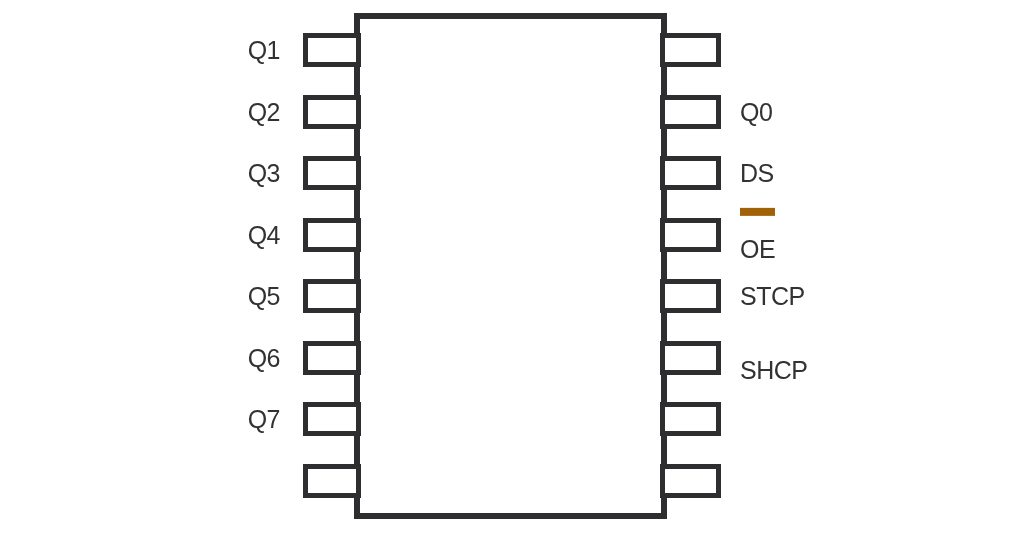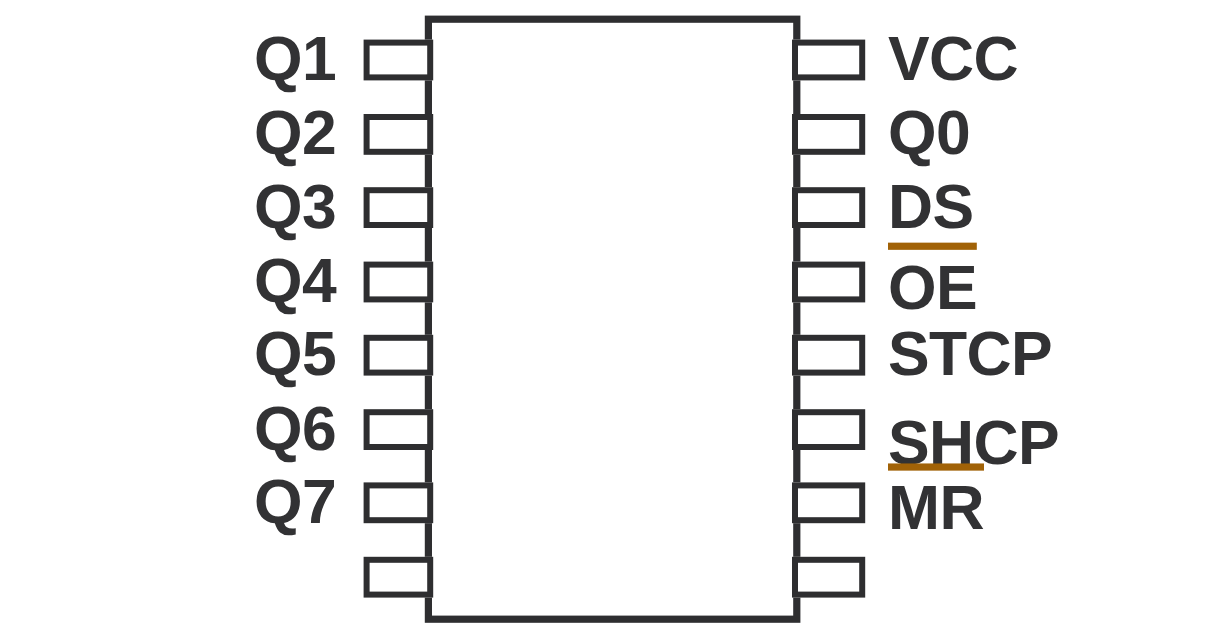--- a/index.html
+++ b/index.html
@@ -30,33 +30,33 @@
     height: 34px;
     border: 5px solid #2e2e30;
     background: #ffffff;
     box-sizing: border-box;
   }
   .pin.left  { left: 303px; width: 58px; }
   .pin.right { left: 660px; width: 61px; }
   .lbl {
     position: absolute;
     transform: translateY(-50%);
-    font-size: 52px;
-    font-weight: bold;
+    font-size: 25px;
+    font-weight: normal;
     color: #323234;
     letter-spacing: -0.5px;
     line-height: 1.05;
     white-space: nowrap;
   }
   .lbl.left  { right: 744px; text-align: right; }
   .lbl.right { left: 740px; text-align: left; }
   .lbl span { display: inline-block; }
   .lbl span.ol {
-    border-top: 6px solid #a16207;
-    padding-top: 5px;
+    border-top: 8px solid #a16207;
+    padding-top: 20px;
   }
 </style>
 </head>
 <body>
 
 <div class="canvas">
 
   <div class="ic-body"></div>
 
   <div class="pin left" style="top:33px"></div>
@@ -78,21 +78,19 @@
   <div class="pin right" style="top:464px"></div>
 
   <div class="lbl left" style="top:50px"><span>Q1</span></div>
   <div class="lbl left" style="top:112px"><span>Q2</span></div>
   <div class="lbl left" style="top:173px"><span>Q3</span></div>
   <div class="lbl left" style="top:235px"><span>Q4</span></div>
   <div class="lbl left" style="top:296px"><span>Q5</span></div>
   <div class="lbl left" style="top:358px"><span>Q6</span></div>
   <div class="lbl left" style="top:419px"><span>Q7</span></div>
 
-  <div class="lbl right" style="top:50px"><span>VCC</span></div>
   <div class="lbl right" style="top:112px"><span>Q0</span></div>
   <div class="lbl right" style="top:173px"><span>DS</span></div>
   <div class="lbl right" style="top:235px"><span class="ol">OE</span></div>
   <div class="lbl right" style="top:296px"><span>STCP</span></div>
   <div class="lbl right" style="top:370px"><span>SHCP</span></div>
-  <div class="lbl right" style="top:419px"><span class="ol">MR</span></div>
 
 </div>
 
 </body></html>

